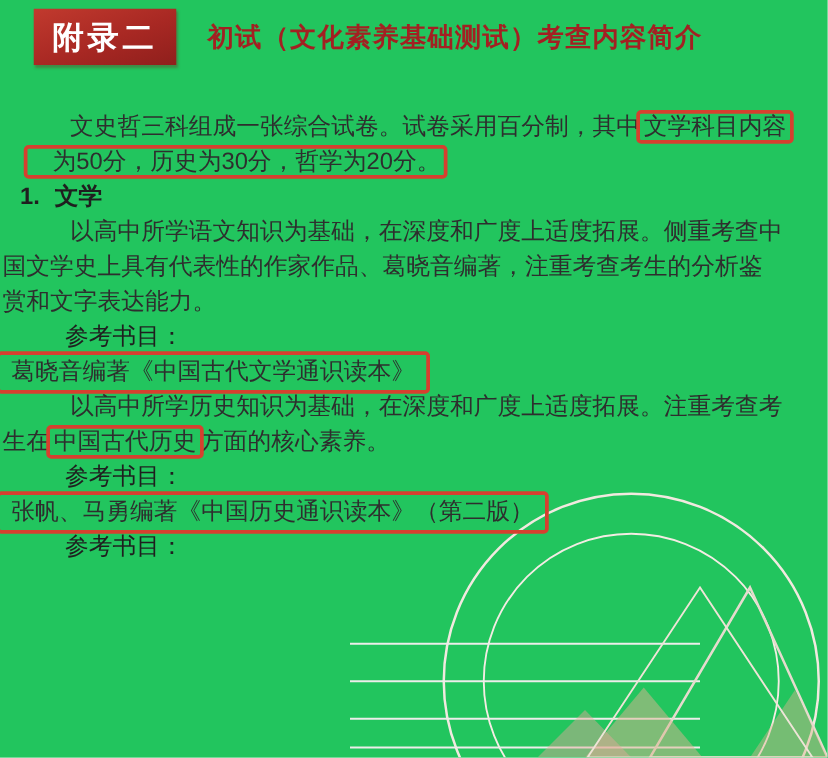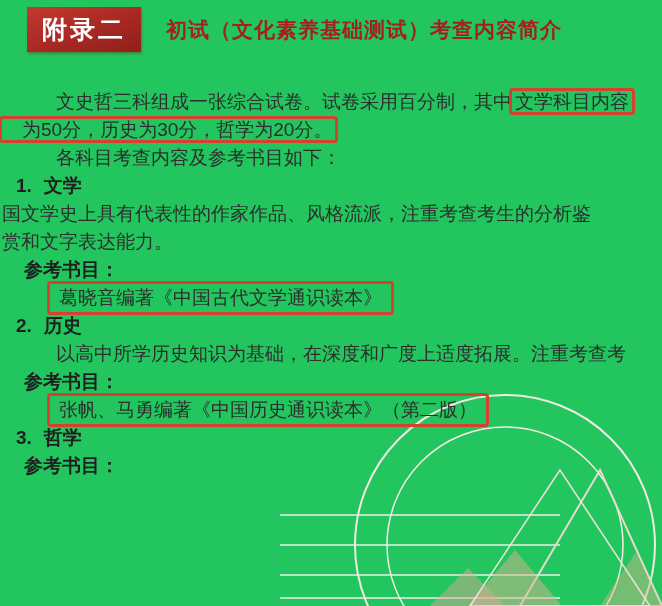--- a/index.html
+++ b/index.html
@@ -17,29 +17,29 @@
     background:linear-gradient(160deg,#c13a2e 0%,#a82823 55%,#8f1f1c 100%);
     color:#ffffff; font-weight:bold; font-size:25px; letter-spacing:3px;
     padding:6px 15px; box-shadow:1px 2px 2px rgba(120,30,25,.35);
   }
   .title { color:#a32022; font-weight:bold; font-size:21px; margin-left:25px; letter-spacing:1px; white-space:nowrap; }
   .content { position:relative; z-index:1; margin-top:36px; font-size:19px; line-height:28px; }
   .line { height:28px; white-space:nowrap; padding-left:2px; }
   .indent1 { padding-left:56px; }
   .sec-h { height:28px; padding-left:16px; font-weight:bold; color:#1f1f1f; white-space:nowrap; }
   .sec-h .num { margin-right:12px; }
-  .ref { padding-left:24px; font-weight:bold; color:#1f1f1f; }
+  .ref { padding-left:52px; font-weight:normal; color:#1f1f1f; }
   .hl {
     outline:3px solid #d6402f; outline-offset:0px;
     padding:0 3px; border-radius:1px;
   }
-  .hl-line { margin-left:0;padding-left:20px; }
+  .hl-line { margin-left:20px;padding-left:20px; }
   .bookbox {
     display:table; white-space:nowrap;
-    margin-left:50px; padding:0 9px;
+    padding:0 9px;
     outline:3px solid #d6402f; border-radius:1px;
   }
   .bookbox .line { padding-left:0; }
 </style>
 </head>
 <body>
 
 <div class="page">
 
   <svg class="watermark" width="662" height="606" viewBox="0 0 662 606">
@@ -58,34 +58,33 @@
 
   <div class="header">
     <div class="badge">附录二</div>
     <div class="title">初试（文化素养基础测试）考查内容简介</div>
   </div>
 
   <div class="content">
 
     <div class="line indent1"><span>文史哲三科组成一张综合试卷。试卷采用百分制，其中</span><span class="hl">文学科目内容</span></div>
     <div class="line"><span class="hl hl-line">为50分，历史为30分，哲学为20分。</span></div>
-    <div class="line indent1">各科目考查内容及参考书目如下：</div>
 
     <div class="sec-h"><span class="num">1.</span><span>文学</span></div>
-    <div class="line">国文学史上具有代表性的作家作品、风格流派，注重考查考生的分析鉴</div>
+    <div class="line indent1">以高中所学语文知识为基础，在深度和广度上适度拓展。侧重考查中</div>
+    <div class="line">国文学史上具有代表性的作家作品、葛晓音编著，注重考查考生的分析鉴</div>
     <div class="line">赏和文字表达能力。</div>
     <div class="line ref">参考书目：</div>
     <div class="bookbox">
       <div class="line">葛晓音编著《中国古代文学通识读本》</div>
     </div>
 
-    <div class="sec-h"><span class="num">2.</span><span>历史</span></div>
     <div class="line indent1">以高中所学历史知识为基础，在深度和广度上适度拓展。注重考查考</div>
+    <div class="line"><span>生在</span><span class="hl">中国古代历史</span><span>方面的核心素养。</span></div>
     <div class="line ref">参考书目：</div>
     <div class="bookbox">
       <div class="line">张帆、马勇编著《中国历史通识读本》（第二版）</div>
     </div>
 
-    <div class="sec-h"><span class="num">3.</span><span>哲学</span></div>
     <div class="line ref">参考书目：</div>
 
   </div>
 </div>
 
 </body></html>

